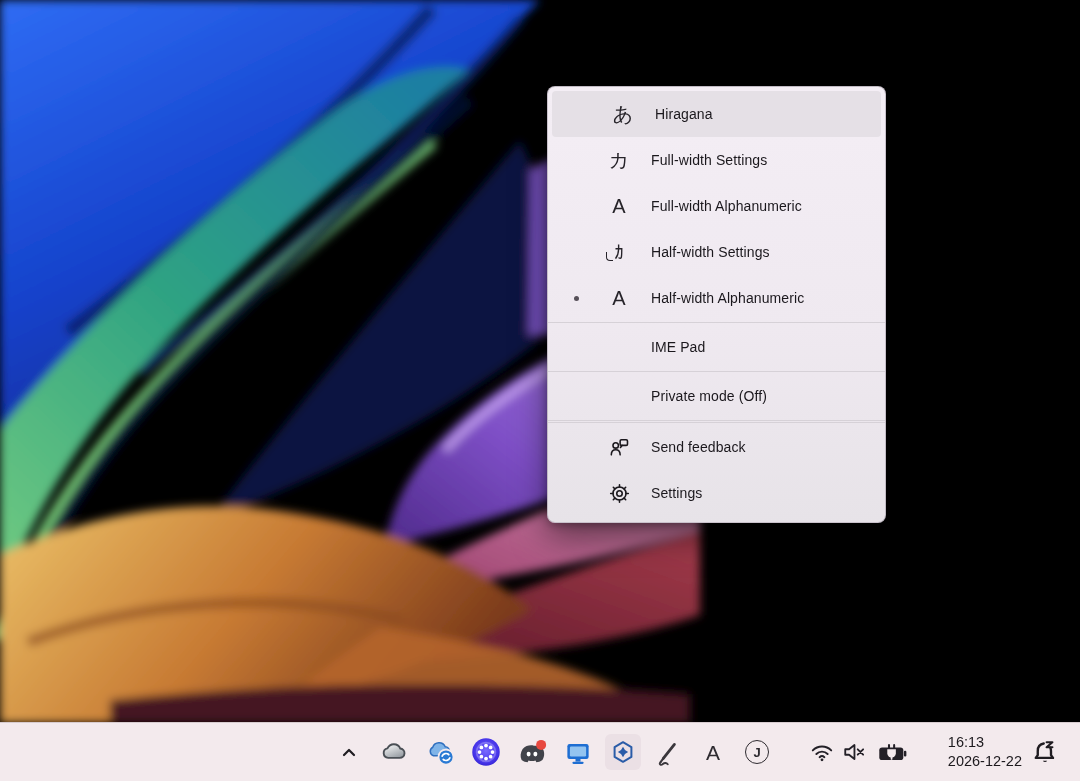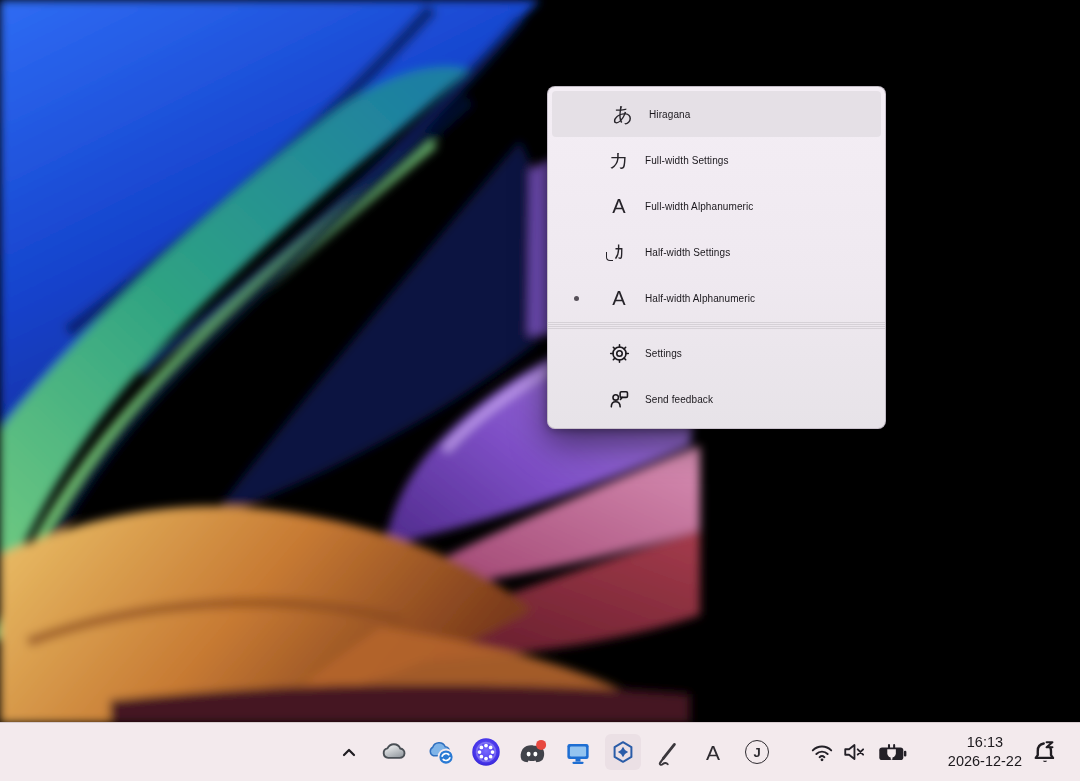--- a/index.html
+++ b/index.html
@@ -22,36 +22,36 @@
   }
   .mrow{height:46px;display:flex;align-items:center;cursor:default;}
   .mrow.highlight{background:#e5e0e6;border-radius:4px;margin:0 4px;}
   .radio-col{width:56px;display:flex;align-items:center;justify-content:center;flex:0 0 auto;}
   .sel-dot{width:5px;height:5px;border-radius:50%;background:#565058;}
   .glyph-col{width:30px;flex:0 0 auto;text-align:center;font-size:20px;color:#262329;line-height:1;}
   .glyph-col .hw{position:relative;display:inline-block;font-size:19px;}
   .hw::before{content:"";position:absolute;left:-8px;bottom:1px;width:6px;height:8px;
     border-left:1.6px solid #262329;border-bottom:1.6px solid #262329;border-bottom-left-radius:4px;}
   .micon-col{width:30px;flex:0 0 auto;display:flex;align-items:center;justify-content:center;}
-  .mlabel{margin-left:11px;font-size:10px;color:#1b181d;letter-spacing:.1px;white-space:nowrap;}
+  .mlabel{margin-left:17px;font-size:14px;color:#1b181d;letter-spacing:.1px;white-space:nowrap;}
   .mdivider{height:1px;background:#d6d1d7;margin:1px 0;}
   .mico{stroke:#1b181d;fill:none;stroke-width:1.5;stroke-linecap:round;stroke-linejoin:round;}
   
   .taskbar{
     position:absolute;left:0;bottom:0;width:1080px;height:58px;
     background:#f3eaed;border-top:1px solid rgba(90,70,80,.18);z-index:10;
   }
   .tbi{position:absolute;top:29px;transform:translate(-50%,-50%);width:36px;height:36px;
     display:flex;align-items:center;justify-content:center;border-radius:6px;}
   .tbi.active{background:#ebe0e5;}
   .tb-letter{font-size:21px;color:#2e2b30;line-height:1;}
   .tb-jcircle{width:22px;height:22px;border:1.8px solid #2e2b30;border-radius:50%;
     display:flex;align-items:center;justify-content:center;font-size:13px;font-weight:bold;color:#2e2b30;}
   .clock{position:absolute;right:58px;top:50%;transform:translateY(-50%);
-    text-align:center;font-size:14.5px;line-height:1.3;color:#1c191d;}
+    text-align:left;font-size:14.5px;line-height:1.3;color:#1c191d;}
   .ticon{stroke:#232027;fill:none;stroke-width:1.8;stroke-linecap:round;stroke-linejoin:round;}
 </style>
 </head>
 <body>
 
 <div class="desktop">
   <svg width="1080" height="723" viewBox="0 0 1080 723">
     <defs>
       <linearGradient id="gBlue" x1="0" y1="0" x2="0.55" y2="1">
         <stop offset="0" stop-color="#2f6cf4"></stop>
@@ -132,51 +132,61 @@
   <div class="mrow">
     <span class="radio-col">
         <span class="sel-dot"></span>
       </span>
     <span class="glyph-col">A</span>
     <span class="mlabel">Half-width Alphanumeric</span>
   </div>
 
   <div class="mdivider"></div>
 
+  <div class="mrow">
+    <span class="radio-col"></span>
+      <span class="glyph-col"></span>
+    <span class="mlabel">IME Pad</span>
+  </div>
 
   <div class="mdivider"></div>
 
+  <div class="mrow">
+    <span class="radio-col"></span>
+      <span class="glyph-col"></span>
+    <span class="mlabel">Private mode (Off)</span>
+  </div>
 
   <div class="mdivider"></div>
 
 
   <div class="mdivider"></div>
 
-  <div class="mrow">
-    <span class="radio-col"></span>
-    <span class="micon-col">
-      <svg width="21" height="21" viewBox="0 0 20 20" class="mico">
-        <circle cx="10" cy="10" r="6.2"></circle>
-          <circle cx="10" cy="10" r="2.6"></circle>
-        <path d="M10,1.6 v2.2 M10,16.2 v2.2 M1.6,10 h2.2 M16.2,10 h2.2 M4.1,4.1 l1.5,1.5 M14.4,14.4 l1.5,1.5 M15.9,4.1 l-1.5,1.5 M5.6,14.4 l-1.5,1.5"></path>
-      </svg>
-    </span>
-    <span class="mlabel">Settings</span>
-  </div>
   <div class="mrow">
     <span class="radio-col"></span>
     <span class="micon-col">
       <svg width="21" height="21" viewBox="0 0 20 20" class="mico">
         <circle cx="6.4" cy="8" r="2.6"></circle>
         <path d="M2.2,17 c0,-3.2 2,-4.8 4.2,-4.8 s4.2,1.6 4.2,4.8"></path>
         <rect x="10.6" y="2.6" width="7" height="5.4" rx="1.2"></rect>
         <path d="M12.4,8 l-1.5,1.9"></path>
       </svg>
     </span>
     <span class="mlabel">Send feedback</span>
+  </div>
+  <div class="mrow">
+    <span class="radio-col"></span>
+    <span class="micon-col">
+      <svg width="21" height="21" viewBox="0 0 20 20" class="mico">
+        <circle cx="10" cy="10" r="6.2"></circle>
+          <circle cx="10" cy="10" r="2.6"></circle>
+        <path d="M10,1.6 v2.2 M10,16.2 v2.2 M1.6,10 h2.2 M16.2,10 h2.2 M4.1,4.1 l1.5,1.5 M14.4,14.4 l1.5,1.5 M15.9,4.1 l-1.5,1.5 M5.6,14.4 l-1.5,1.5"></path>
+      </svg>
+    </span>
+    <span class="mlabel">Settings</span>
   </div>
 </div>
 
 <div class="taskbar">
 
   <div class="tbi" style="left:349px">
     <svg width="26" height="26" viewBox="0 0 26 26">
       <path d="M8,16 L13,11 L18,16" stroke="#1f1c21" stroke-width="2.2" fill="none" stroke-linecap="round" stroke-linejoin="round"></path>
     </svg>
   </div>

